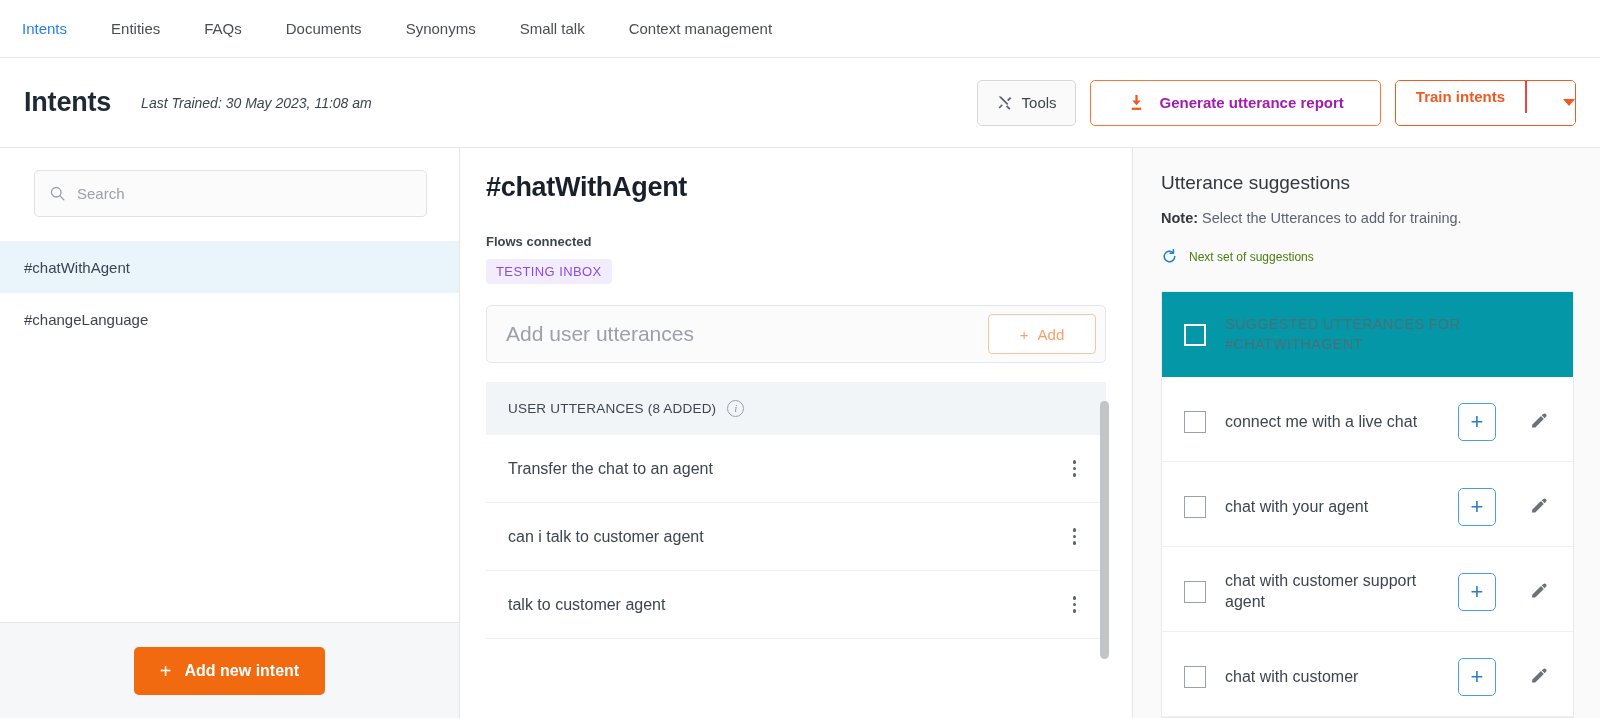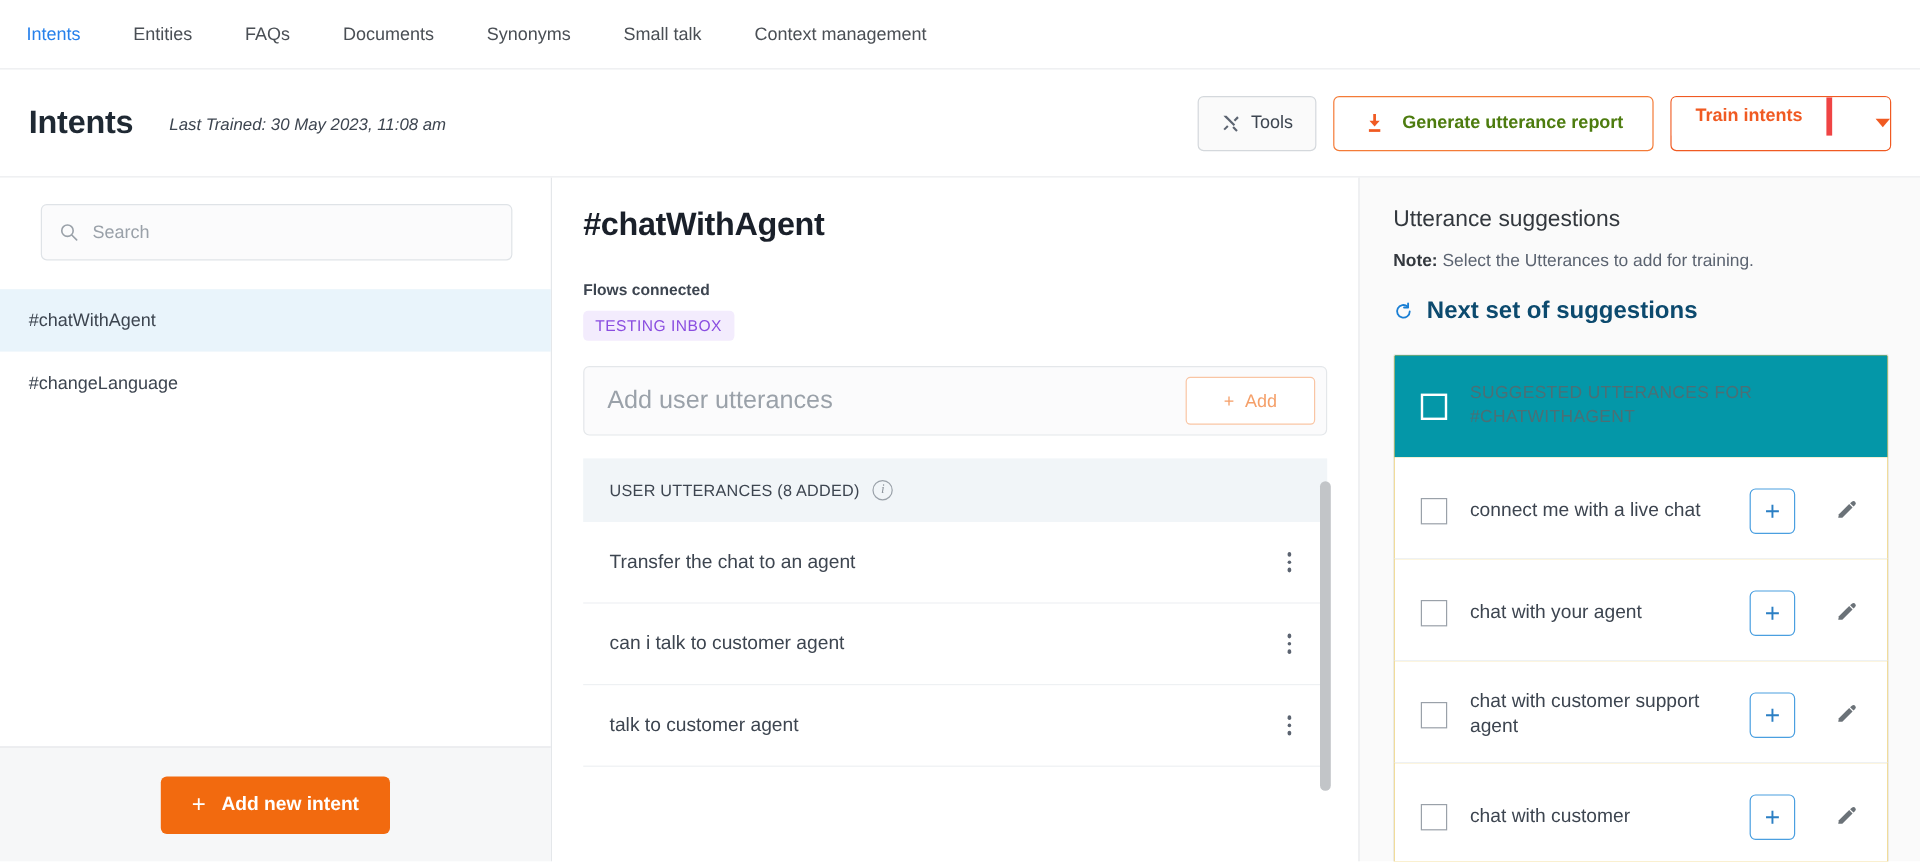--- a/index.html
+++ b/index.html
@@ -68,40 +68,40 @@
   }
   .btn-tools {
     border: 1px solid #d4d8dc;
     background: #fafafa;
     padding: 0 18px;
     color: #3d4550;
     gap: 9px;
   }
   .btn-report {
     border: 1px solid #f47b37;
-    color: #4d7c0f;
+    color: #a21caf;
     font-weight: bold;
-    padding: 0 24px;
+    padding: 0 36px;
     margin-left: 14px;
     gap: 14px;
   }
   .split-group {
     display: flex;
     margin-left: 14px;
     border: 1px solid #f05a22;
     border-radius: 5px;
     overflow: hidden;
     height: 46px;
   }
   .btn-train {
     color: #f05a22;
     font-weight: bold;
     padding: 0 20px;
     border: none;
-    border-right: 5px solid #ef4444;
+    border-right: 2px solid #ef4444;
     border-radius: 0;
     height: 32px;
   }
   .btn-caret {
     width: 48px;
     border: none;
     border-radius: 0;
     height: 44px;
   }
   .caret-glyph {
@@ -316,23 +316,23 @@
     margin-top: 16px;
     font-size: 14.5px;
     color: #5b6370;
   }
   .sugg-note b { color: #33383e; }
   .next-set {
     margin-top: 22px;
     display: inline-flex;
     align-items: center;
     gap: 11px;
-    color: #0c4a6e;
-    font-size: 20px;
-    font-weight: bold;
+    color: #4d7c0f;
+    font-size: 12px;
+    font-weight: normal;
     cursor: pointer;
   }
 
   .sugg-card {
     margin-top: 22px;
     background: #eab308;
     border: 1px solid #e8eaec;
     border-radius: 2px;
     overflow: hidden;
   }

